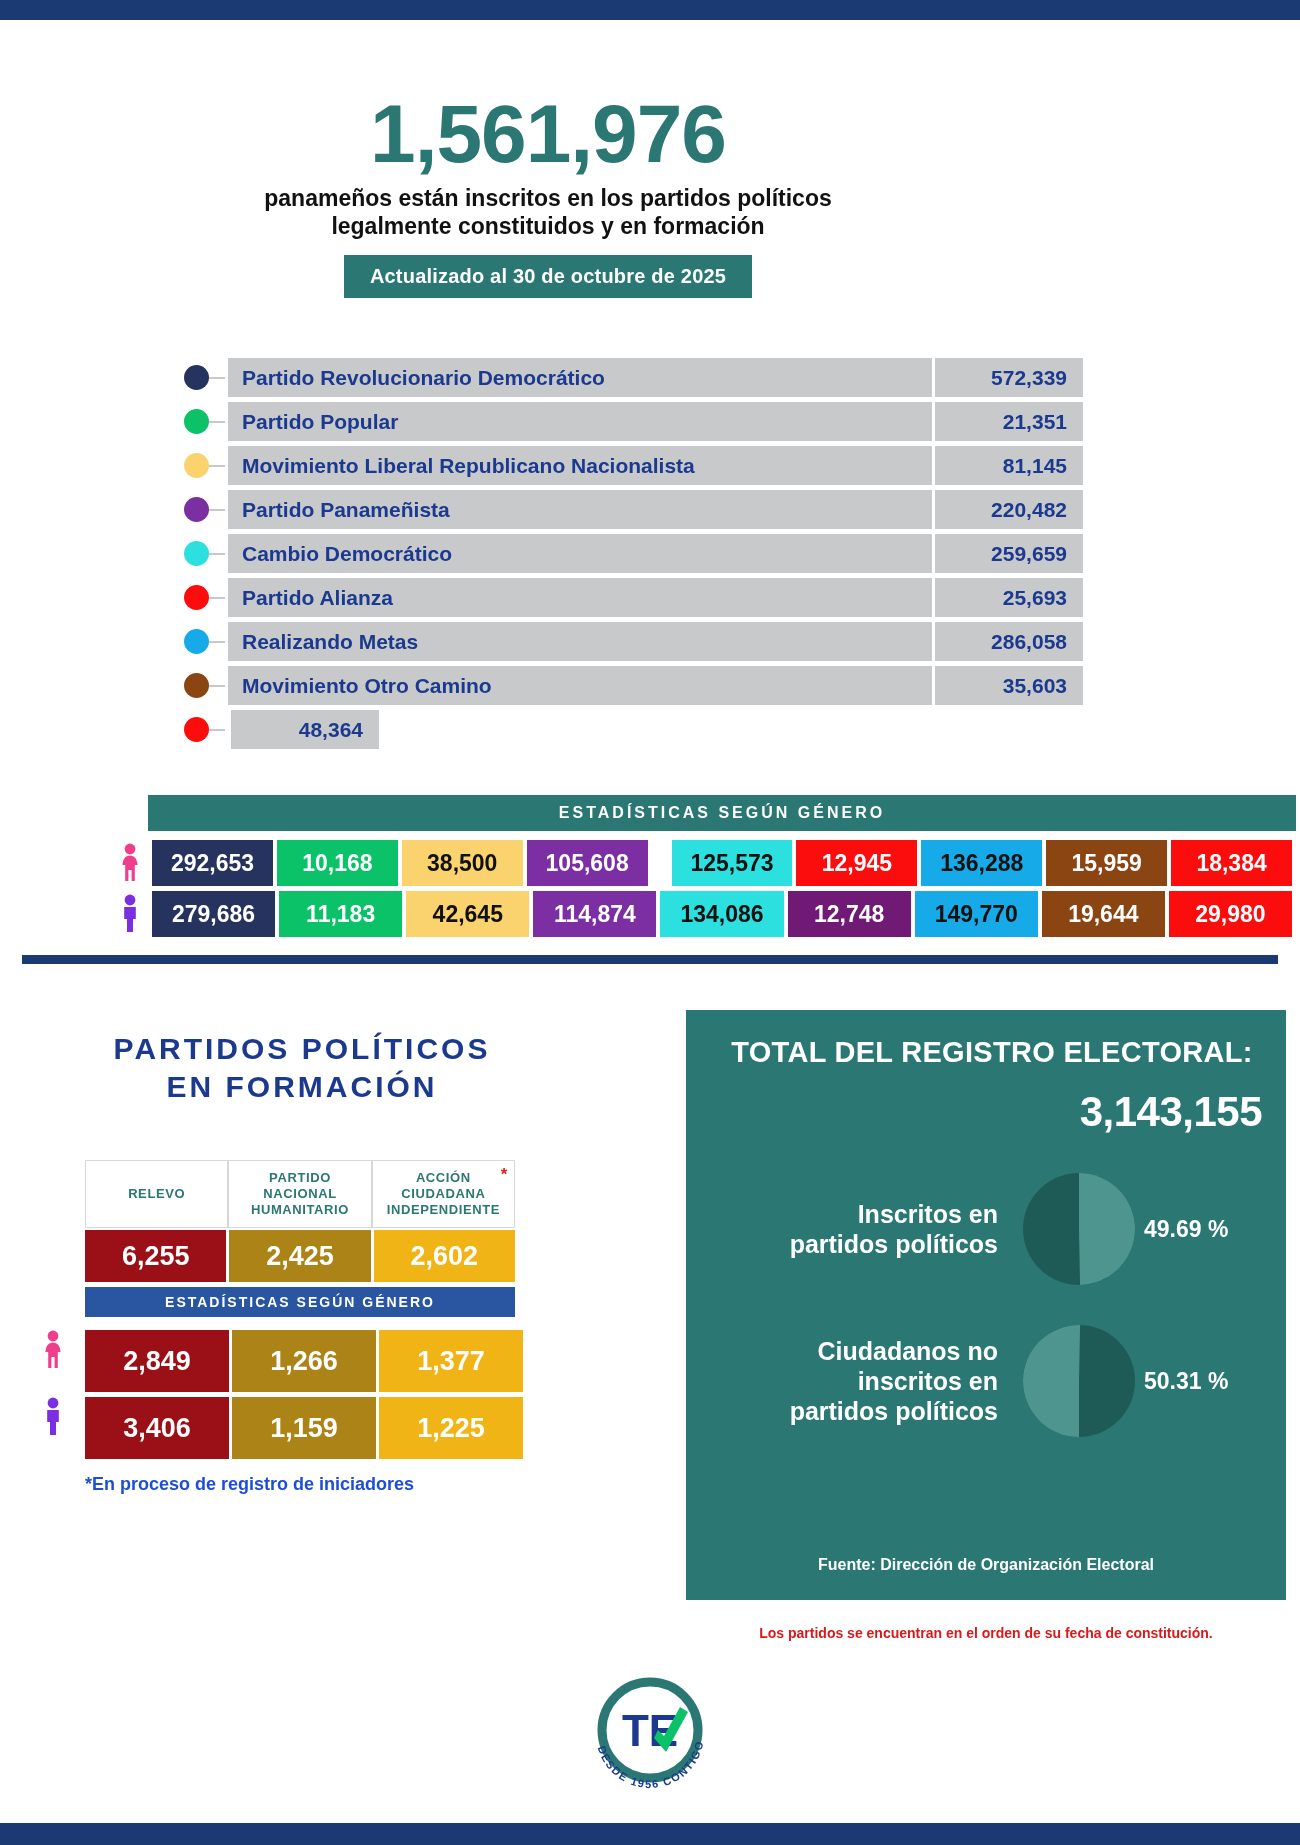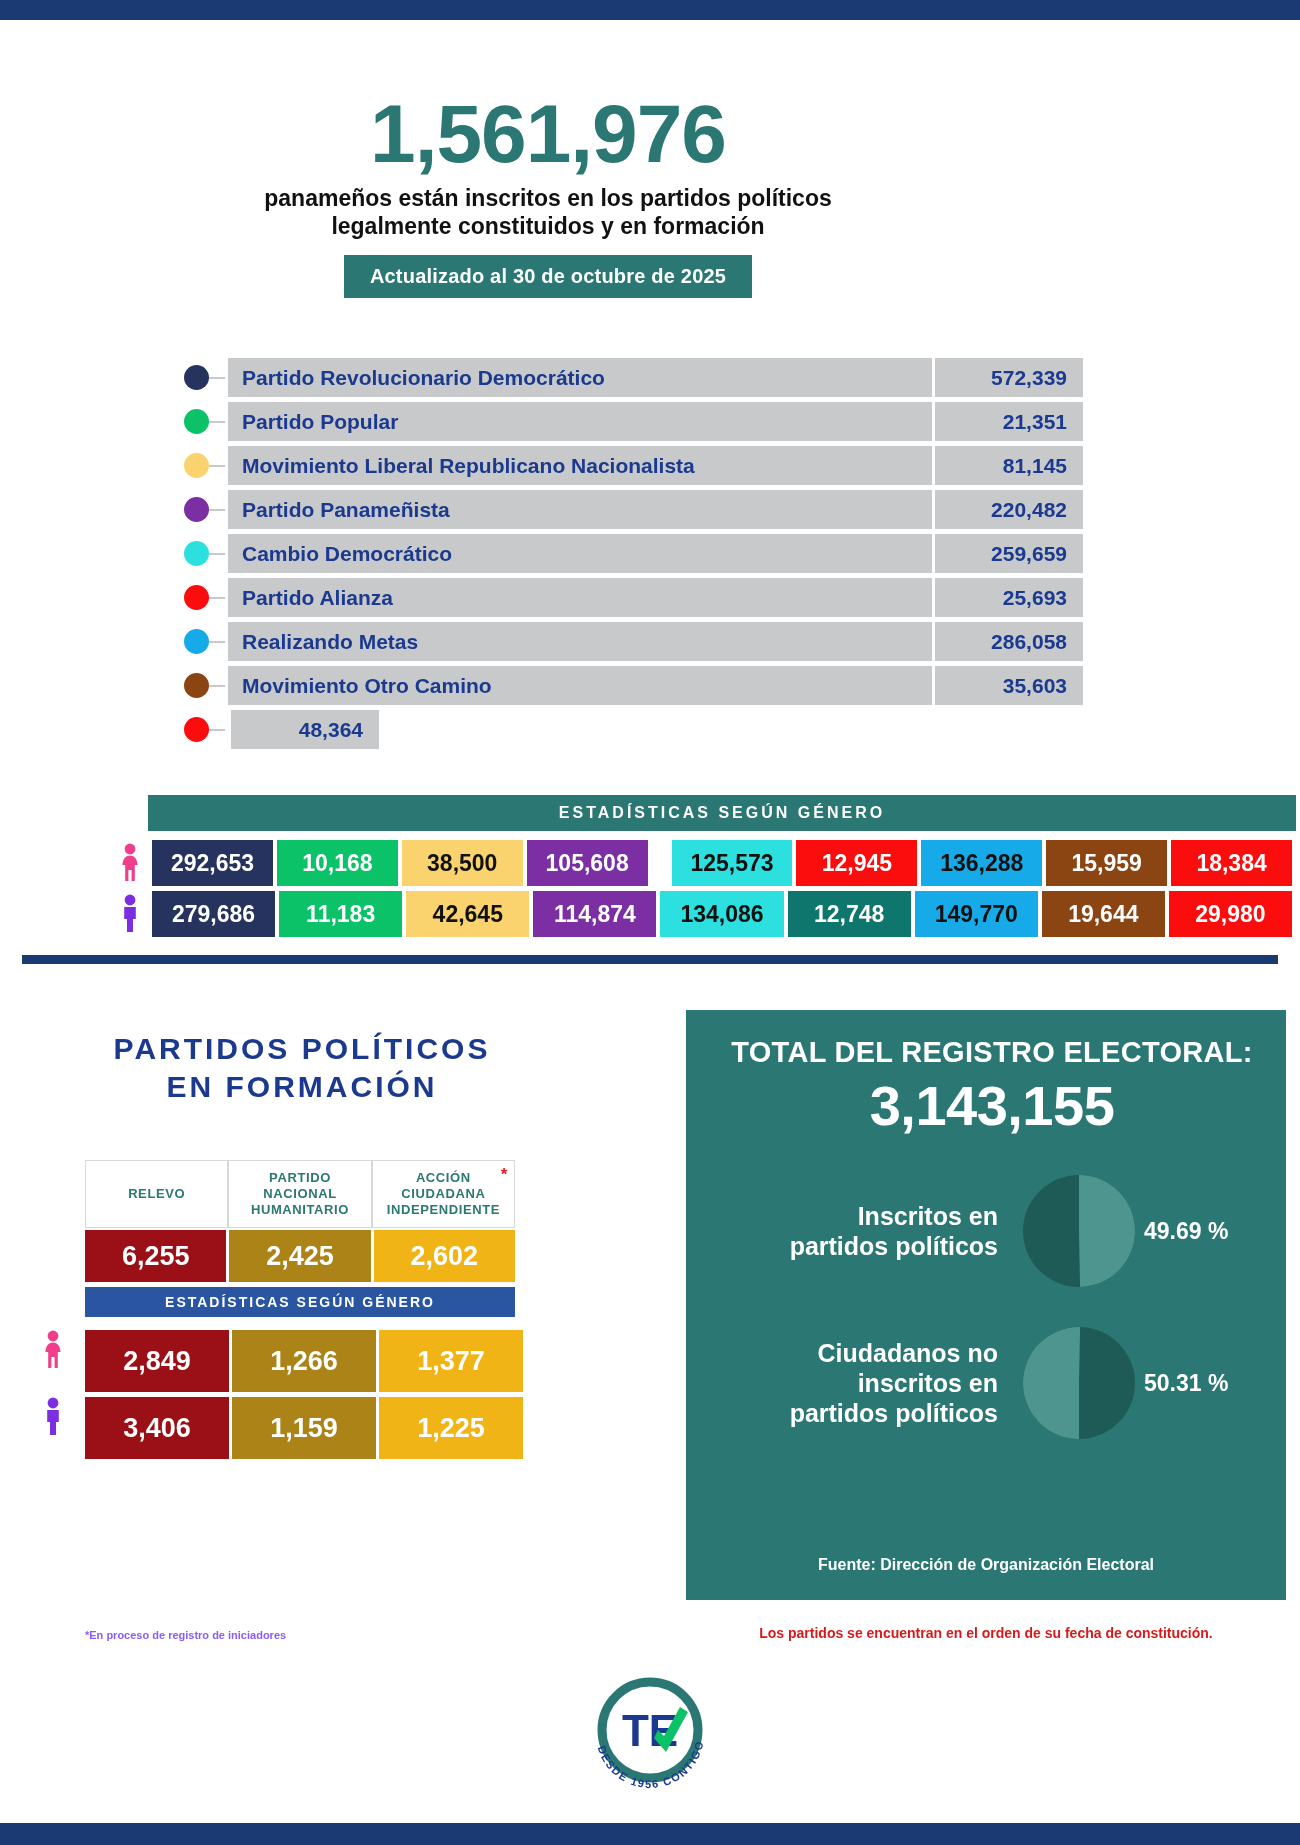--- a/index.html
+++ b/index.html
@@ -88,30 +88,30 @@
   }
   .fg-grid{position:absolute;left:85px;top:1330px;width:438px;}
   .fg-icon{position:absolute;left:-58px;width:52px;display:flex;justify-content:center;}
   .fg-rowwrap{position:relative;display:flex;margin-bottom:5px;}
   .fg-cell{
     flex:1 1 0;height:62px;display:flex;align-items:center;justify-content:center;
     color:#fff;font-size:27px;font-weight:bold;margin-right:3px;
   }
   .fg-cell:last-child{margin-right:0;}
   .footnote{
-    position:absolute;left:85px;top:1629px;font-size:11px;font-weight:bold;color:#8b5cf6;
+    position:absolute;left:85px;top:1474px;font-size:18px;font-weight:bold;color:#1d4ed8;
   }
 
   
   .tealpanel{
     position:absolute;left:686px;top:1010px;width:600px;height:590px;background:#2b7773;
     color:#fff;box-sizing:border-box;padding:26px 24px 0 36px;
   }
   .tp-title{font-size:29px;font-weight:bold;letter-spacing:.3px;text-align:center;}
-  .tp-num{font-size:56px;font-weight:bold;text-align:center;margin-top:4px;letter-spacing:-.5px;}
+  .tp-num{font-size:42px;font-weight:bold;text-align:right;margin-top:19px;letter-spacing:-.5px;}
   .tp-row{display:flex;align-items:center;margin-top:34px;}
   .tp-label{
     flex:1 1 auto;text-align:right;font-size:25px;font-weight:bold;line-height:1.2;padding-right:22px;
   }
   .tp-pie{position:relative;flex:0 0 118px;height:118px;}
   .tp-pie svg{display:block;}
   .tp-pct{
     flex:0 0 118px;font-size:23px;font-weight:bold;text-align:left;padding-left:6px;
   }
   .tp-source{
@@ -240,21 +240,21 @@
           <svg width="26" height="40" viewBox="0 0 26 40">
             <circle cx="13" cy="6" r="5.4" fill="#7b2fe0"></circle>
             <path d="M7.2 13 L18.8 13 L18.8 25 L16 25 L16 38 L10 38 L10 25 L7.2 25 Z" fill="#7b2fe0"></path>
           </svg>
         </div>
         <div class="g-cell" style="background: rgb(37, 51, 94); color: rgb(255, 255, 255);">279,686</div>
         <div class="g-cell" style="background: rgb(11, 194, 104); color: rgb(255, 255, 255);">11,183</div>
         <div class="g-cell" style="background: rgb(250, 211, 110); color: rgb(17, 17, 17);">42,645</div>
         <div class="g-cell" style="background: rgb(123, 47, 163); color: rgb(255, 255, 255);">114,874</div>
         <div class="g-cell" style="background: rgb(44, 224, 224); color: rgb(17, 17, 17);">134,086</div>
-        <div class="g-cell" style="background: #0f766e; color: rgb(255, 255, 255);">12,748</div>
+        <div class="g-cell" style="background: #701a75; color: rgb(255, 255, 255);">12,748</div>
         <div class="g-cell" style="background: rgb(22, 171, 232); color: rgb(17, 17, 17);">149,770</div>
         <div class="g-cell" style="background: rgb(139, 69, 19); color: rgb(255, 255, 255);">19,644</div>
         <div class="g-cell" style="background: rgb(251, 13, 13); color: rgb(255, 255, 255);">29,980</div>
       </div>
     </div>
 
   <div class="divider"></div>
 
   <div class="form-title">
     <div>PARTIDOS POLÍTICOS</div>

